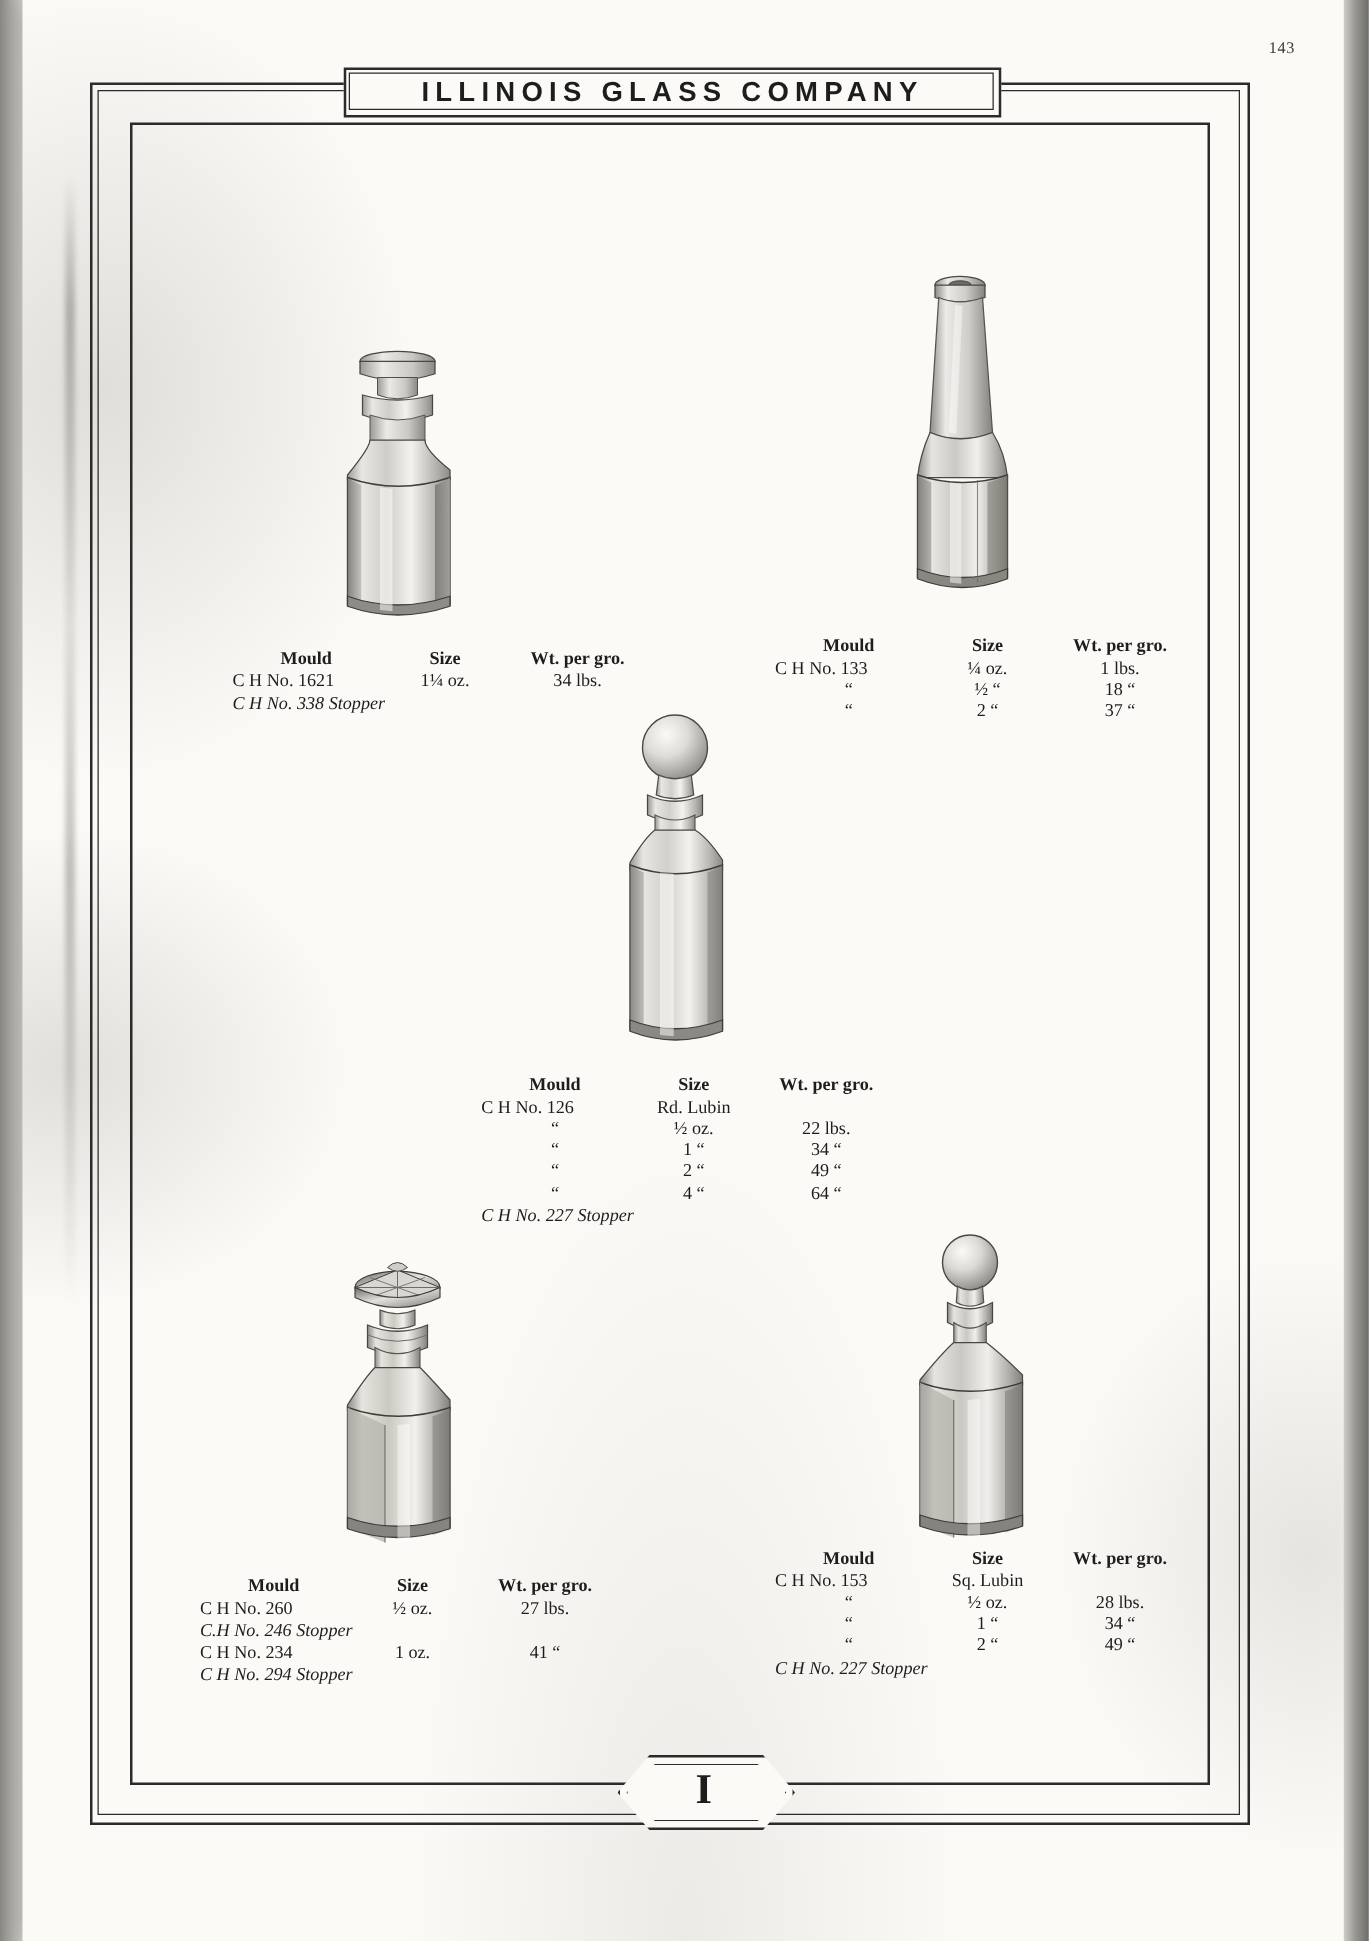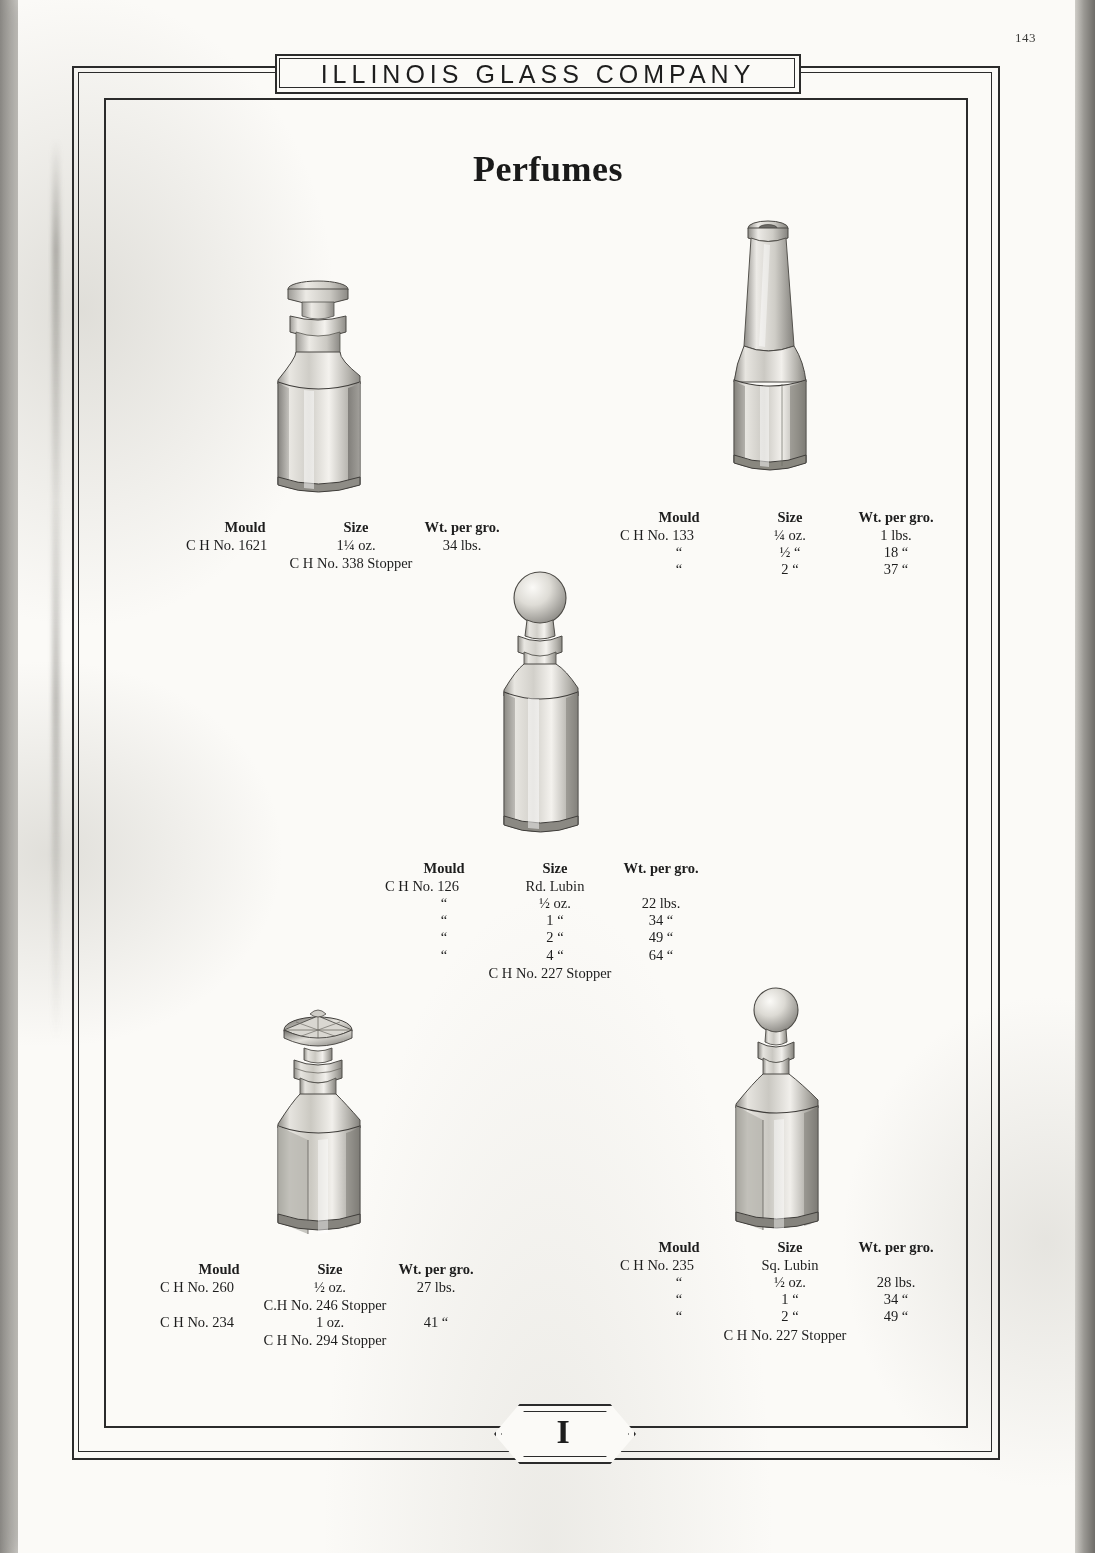--- a/index.html
+++ b/index.html
@@ -105,22 +105,22 @@
     position: absolute;
     left: 261px;
     top: 58px;
     width: 514px;
     height: 28px;
     border: 1px solid #2b2b2b;
     pointer-events: none;
   }
   .company-name {
     font-family: "Liberation Sans", sans-serif;
-    font-weight: normal;
-    font-size: 25px;
+    font-weight: bold;
+    font-size: 22px;
     letter-spacing: 5px;
     color: #1d1d1d;
     white-space: nowrap;
   }
 
   
   .diamond-wrap {
     position: absolute;
     left: 476px;
     top: 1404px;
@@ -192,22 +192,23 @@
     white-space: nowrap;
   }
   .spec td.hdr {
     font-weight: bold;
     padding-bottom: 1px;
   }
   .spec td.lbl {
     text-align: left;
   }
   .spec .stopper {
-    text-align: center;
+    text-align: left;
     line-height: 1.25;
+    font-style: italic;
   }
   .col-mould { min-width: 118px; }
   .col-size  { min-width: 96px; }
   .col-wt    { min-width: 108px; }
 
   
   .bottle {
     position: absolute;
   }
 
@@ -237,21 +238,20 @@
 
     <div class="frame-outer"></div>
     <div class="frame-mid"></div>
     <div class="frame-inner"></div>
 
     <div class="header-plate">
       <span class="company-name">ILLINOIS GLASS COMPANY</span>
     </div>
     <div class="header-plate-inner"></div>
 
-    <div class="page-title">Perfumes</div>
 
     <svg class="bottle" style="left:238px; top:272px;" width="140" height="240" viewBox="0 0 140 240">
       <defs>
         <linearGradient id="g1body" x1="0" y1="0" x2="1" y2="0">
           <stop offset="0%" stop-color="#9f9d98"></stop>
           <stop offset="14%" stop-color="#e9e7e2"></stop>
           <stop offset="38%" stop-color="#cfcdc7"></stop>
           <stop offset="62%" stop-color="#f4f2ee"></stop>
           <stop offset="86%" stop-color="#b6b4ae"></stop>
           <stop offset="100%" stop-color="#8e8c87"></stop>
@@ -569,21 +569,21 @@
 
     <div class="spec" style="left:600px; top:1239px;">
       <table>
         <tbody>
             <tr>
           <td class="hdr col-mould">Mould</td>
           <td class="hdr col-size">Size</td>
           <td class="hdr col-wt">Wt. per gro.</td>
         </tr>
         <tr>
-          <td class="lbl">C H No. 235</td>
+          <td class="lbl">C H No. 153</td>
           <td>Sq. Lubin</td>
           <td></td>
         </tr>
         <tr>
           <td>“</td>
           <td>½ oz.</td>
           <td>28 lbs.</td>
         </tr>
         <tr>
           <td>“</td>

